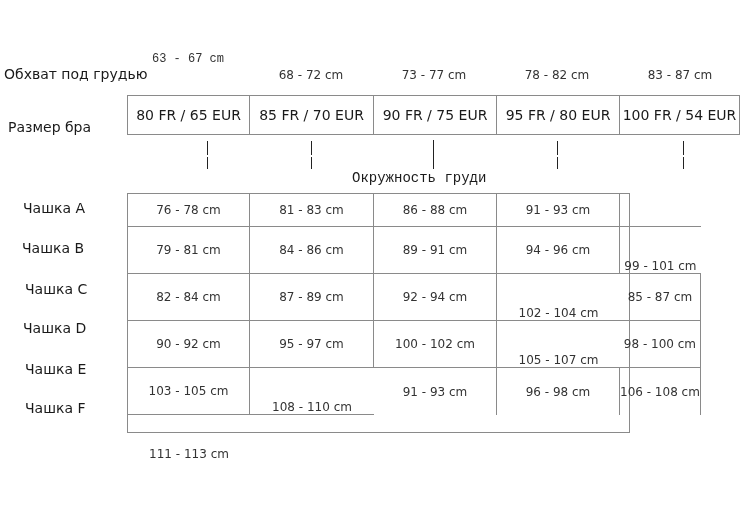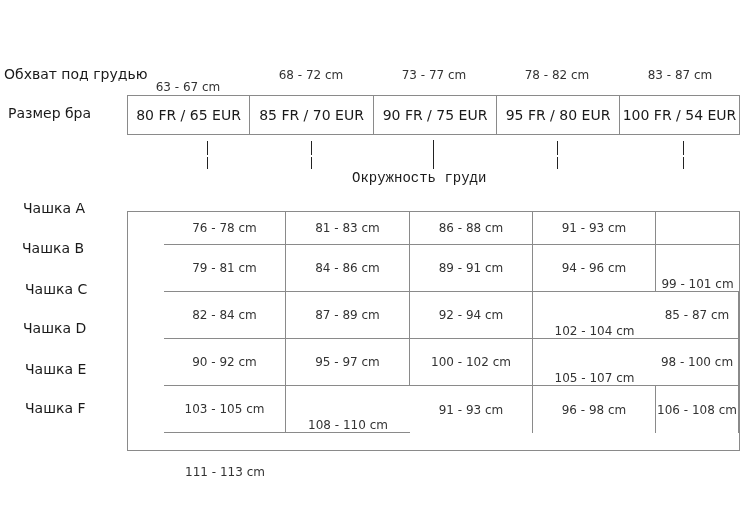--- a/index.html
+++ b/index.html
@@ -16,44 +16,44 @@
   }
   .top-cell {
     box-sizing: border-box; height: 100%; border-right: 1px solid #8a8a8a;
     display: flex; align-items: center; justify-content: center;
     font-size: 14px; color: #1a1a1a; white-space: nowrap;
   }
   .top-cell:last-child { border-right: none; }
   .tick { position: absolute; width: 1px; background: #222; }
   .bust-title { font-size: 14px; color: #1a1a1a; white-space: nowrap; font-family: Liberation Mono, monospace; }
   .grid {
-    position: absolute; left: 127px; top: 211px; width: 613px; height: 240px;
+    position: absolute; left: 127px; top: 193px; width: 503px; height: 240px;
     border: 1px solid #8a8a8a; box-sizing: border-box;
-    display: grid; grid-template-columns: 122px 124px 123px 123px 1fr; grid-template-rows: repeat(6, 1fr); padding-left: 36px;
+    display: grid; grid-template-columns: 122px 124px 123px 123px 1fr; grid-template-rows: repeat(6, 1fr);
   }
   .g-cell {
     box-sizing: border-box; border-right: 1px solid #8a8a8a; border-bottom: 1px solid #8a8a8a;
     display: flex; align-items: center; justify-content: center; font-size: 12px; color: #333; white-space: nowrap;
   }
   .g-cell.last-col { border-right: none; margin-top: 32px; }
   .g-cell.last-row { border-bottom: none; }
   .g-cell.empty { background: #8c8c8c; }
   .cup-label { font-size: 14px; color: #1a1a1a; white-space: nowrap; }
 </style>
 </head>
 <body>
 
 <div class="abs lbl-left" style="left:4px; top:66px;">Обхват под грудью</div>
-<div class="abs underbust" style="left:128px; top:80px;">63 - 67 cm</div>
+<div class="abs underbust" style="left:128px; top:52px;font-family:Liberation Mono, monospace;">63 - 67 cm</div>
 <div class="abs underbust" style="left:251px; top:68px;">68 - 72 cm</div>
 <div class="abs underbust" style="left:374px; top:68px;">73 - 77 cm</div>
 <div class="abs underbust" style="left:497px; top:68px;">78 - 82 cm</div>
 <div class="abs underbust" style="left:620px; top:68px;">83 - 87 cm</div>
 
-<div class="abs lbl-left" style="left:8px; top:105px;">Размер бра</div>
+<div class="abs lbl-left" style="left:8px; top:119px;">Размер бра</div>
 <div class="top-table">
   <div class="top-cell" style="width:122px;">80 FR / 65 EUR</div>
   <div class="top-cell" style="width:124px;">85 FR / 70 EUR</div>
   <div class="top-cell" style="width:123px;">90 FR / 75 EUR</div>
   <div class="top-cell" style="width:123px;">95 FR / 80 EUR</div>
   <div class="top-cell" style="flex:1;">100 FR / 54 EUR</div>
 </div>
 
 <div class="tick" style="left:207px; top:141px; height:14px;"></div>
 <div class="tick" style="left:207px; top:157px; height:12px;"></div>

